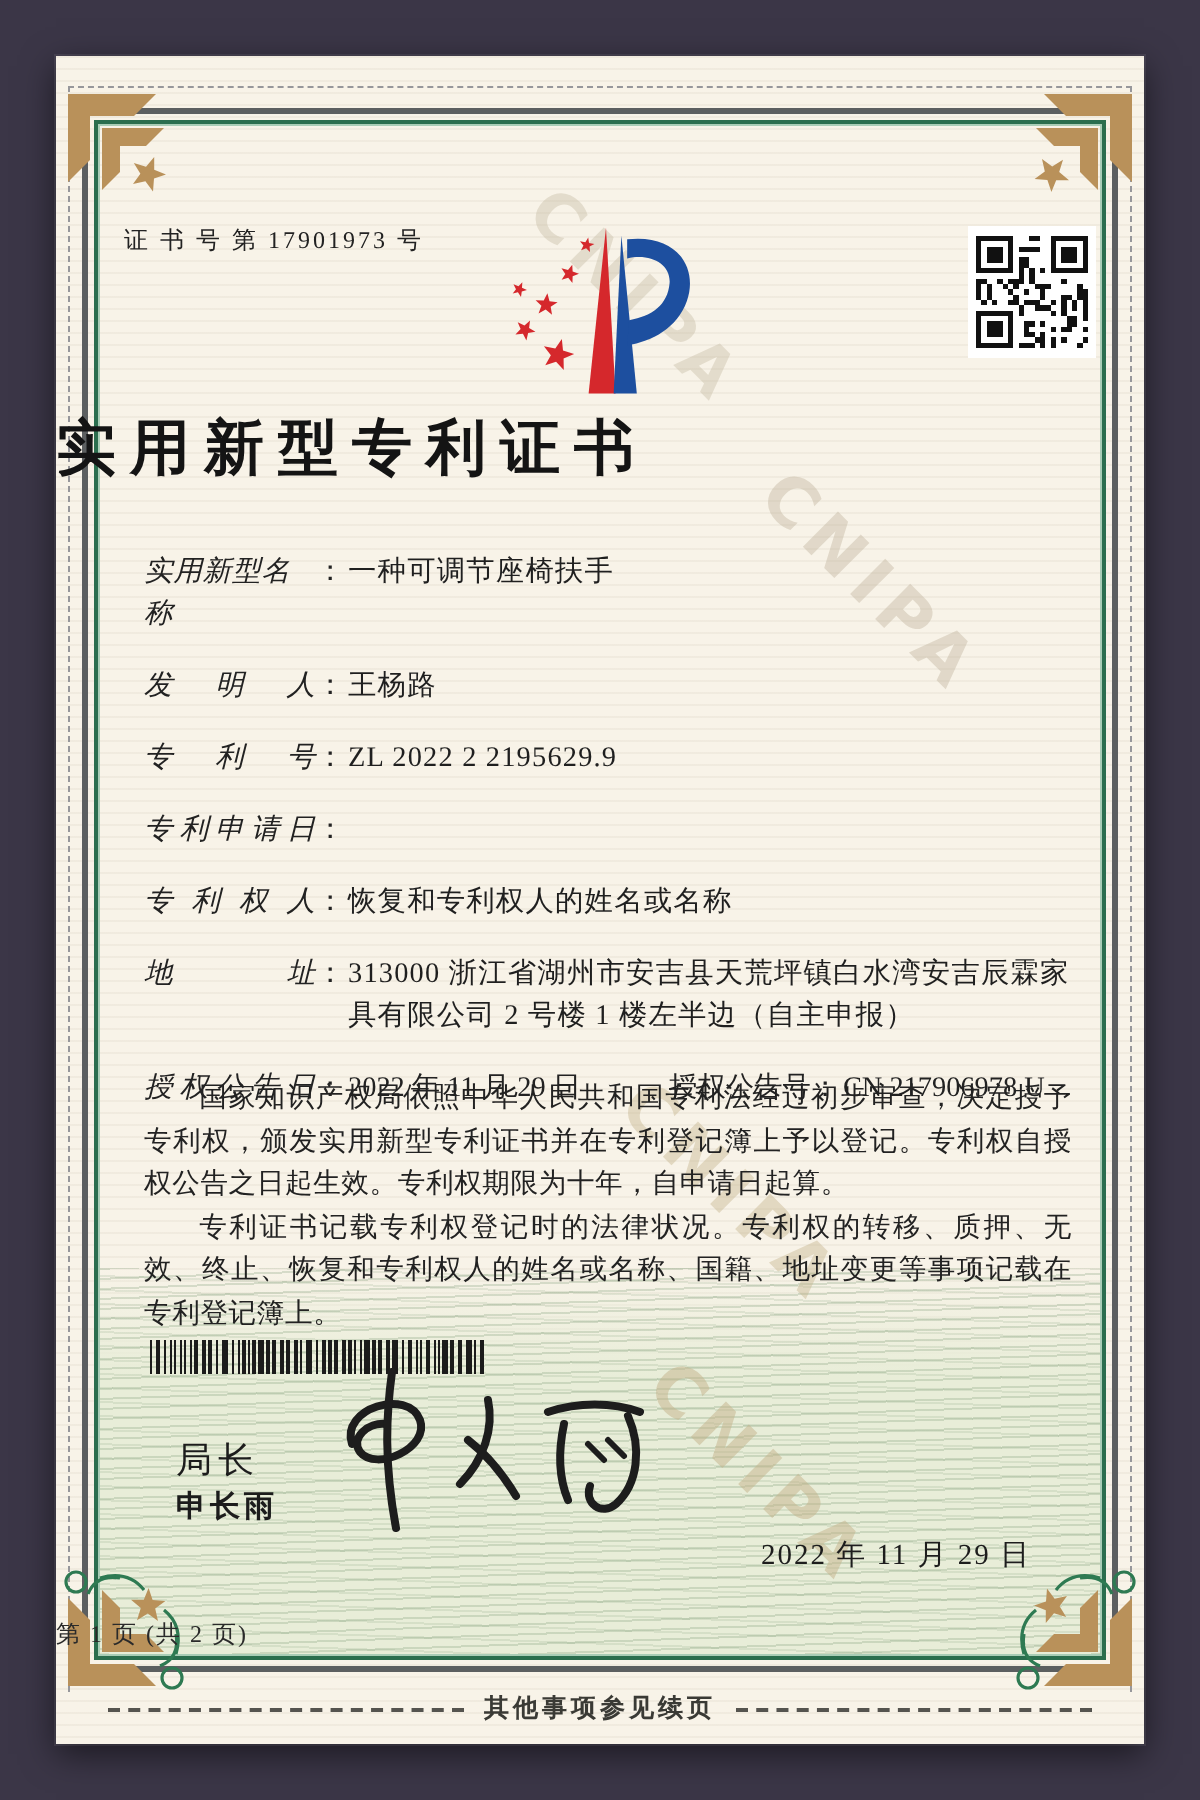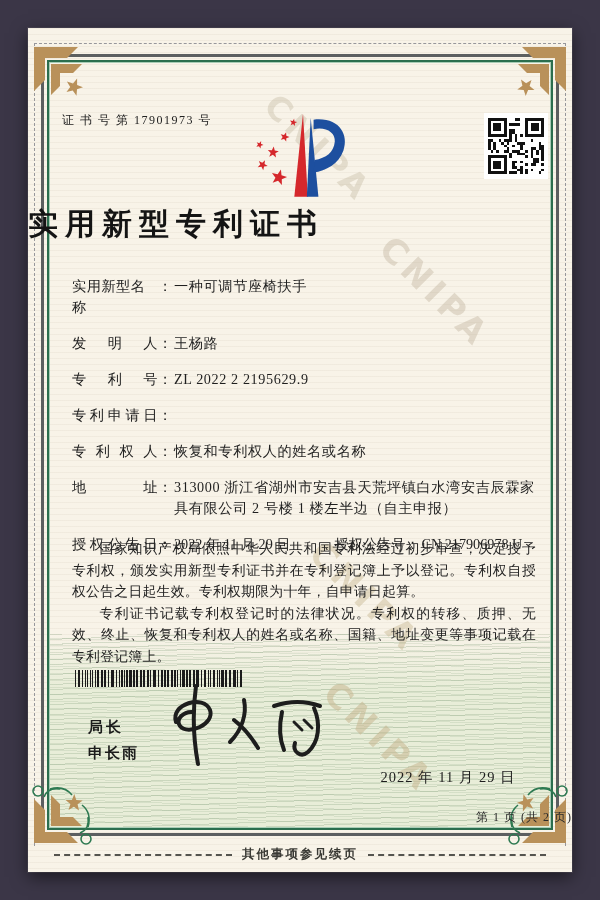--- a/index.html
+++ b/index.html
@@ -44,34 +44,34 @@
   .cert-no{position:absolute;left:34px;top:84px;font-size:12px;letter-spacing:1.5px;color:#222;}
   .logo{position:absolute;left:222px;top:82px;width:106px;height:92px;}
   .qr-box{position:absolute;left:456px;top:85px;width:64px;height:66px;background:#fff;display:flex;align-items:center;justify-content:center;}
   .qr-box svg{width:56px;height:56px;display:block;}
   .title{
     position:absolute;left:0;right:0;top:176px;text-align:left;
     font-size:30px;font-weight:bold;letter-spacing:7px;color:#141414;
   }
   .fields{position:absolute;left:44px;right:34px;top:248px;font-size:14.2px;line-height:21px;}
   .frow{display:flex;margin-bottom:15px;}
-  .flabel{width:86px;flex:none;text-align-last:justify;text-justify:inter-character;letter-spacing:0.5px;}
+  .flabel{width:86px;flex:none;text-align-last:justify;text-justify:inter-character;letter-spacing:0.5px;font-style:italic;}
   .fcolon{flex:none;width:16px;}
   .fvalue{flex:1;letter-spacing:0.6px;color:#1f1f1f;}
   .grant-pair{display:flex;align-items:center;}
   .grant-pair .second{margin-left:44px;display:flex;}
   .paras{position:absolute;left:44px;right:36px;top:510px;font-size:13.8px;line-height:21.5px;text-align:justify;color:#222;letter-spacing:0.3px;}
   .paras p{margin:0;text-indent:2em;}
   .barcode{position:absolute;left:47px;top:642px;width:168px;height:17px;}
   .barcode svg{width:168px;height:17px;display:block;}
-  .signer-title{position:absolute;left:60px;top:690px;font-size:15px;font-weight:bold;letter-spacing:3px;color:#1c1c1c;}
+  .signer-title{position:absolute;left:60px;top:690px;font-size:18px;font-weight:normal;letter-spacing:3px;color:#1c1c1c;}
   .signer-name{position:absolute;left:60px;top:716px;font-size:15px;font-weight:bold;letter-spacing:2px;color:#1c1c1c;}
   .signature{position:absolute;left:118px;top:652px;width:210px;height:92px;pointer-events:none;}
   .issue-date{position:absolute;left:320px;top:740px;width:200px;text-align:center;font-size:14.5px;letter-spacing:1px;color:#1d1d1d;}
-  .page-note{position:absolute;left:0;right:0;top:781px;text-align:right;font-size:12px;letter-spacing:1px;color:#2a2a2a;}
+  .page-note{position:absolute;left:0;right:0;top:781px;text-align:left;font-size:12px;letter-spacing:1px;color:#2a2a2a;}
   .footer{position:absolute;left:26px;right:26px;top:818px;display:flex;align-items:center;}
   .footer .dash{flex:1;border-top:2px dashed #55544f;height:0;}
   .footer .note{flex:none;padding:0 10px;font-size:12.5px;letter-spacing:2px;color:#3a3a35;font-weight:bold;}
 </style>
 </head>
 <body>
 
 <div class="page">
   <div class="sheet">
 

